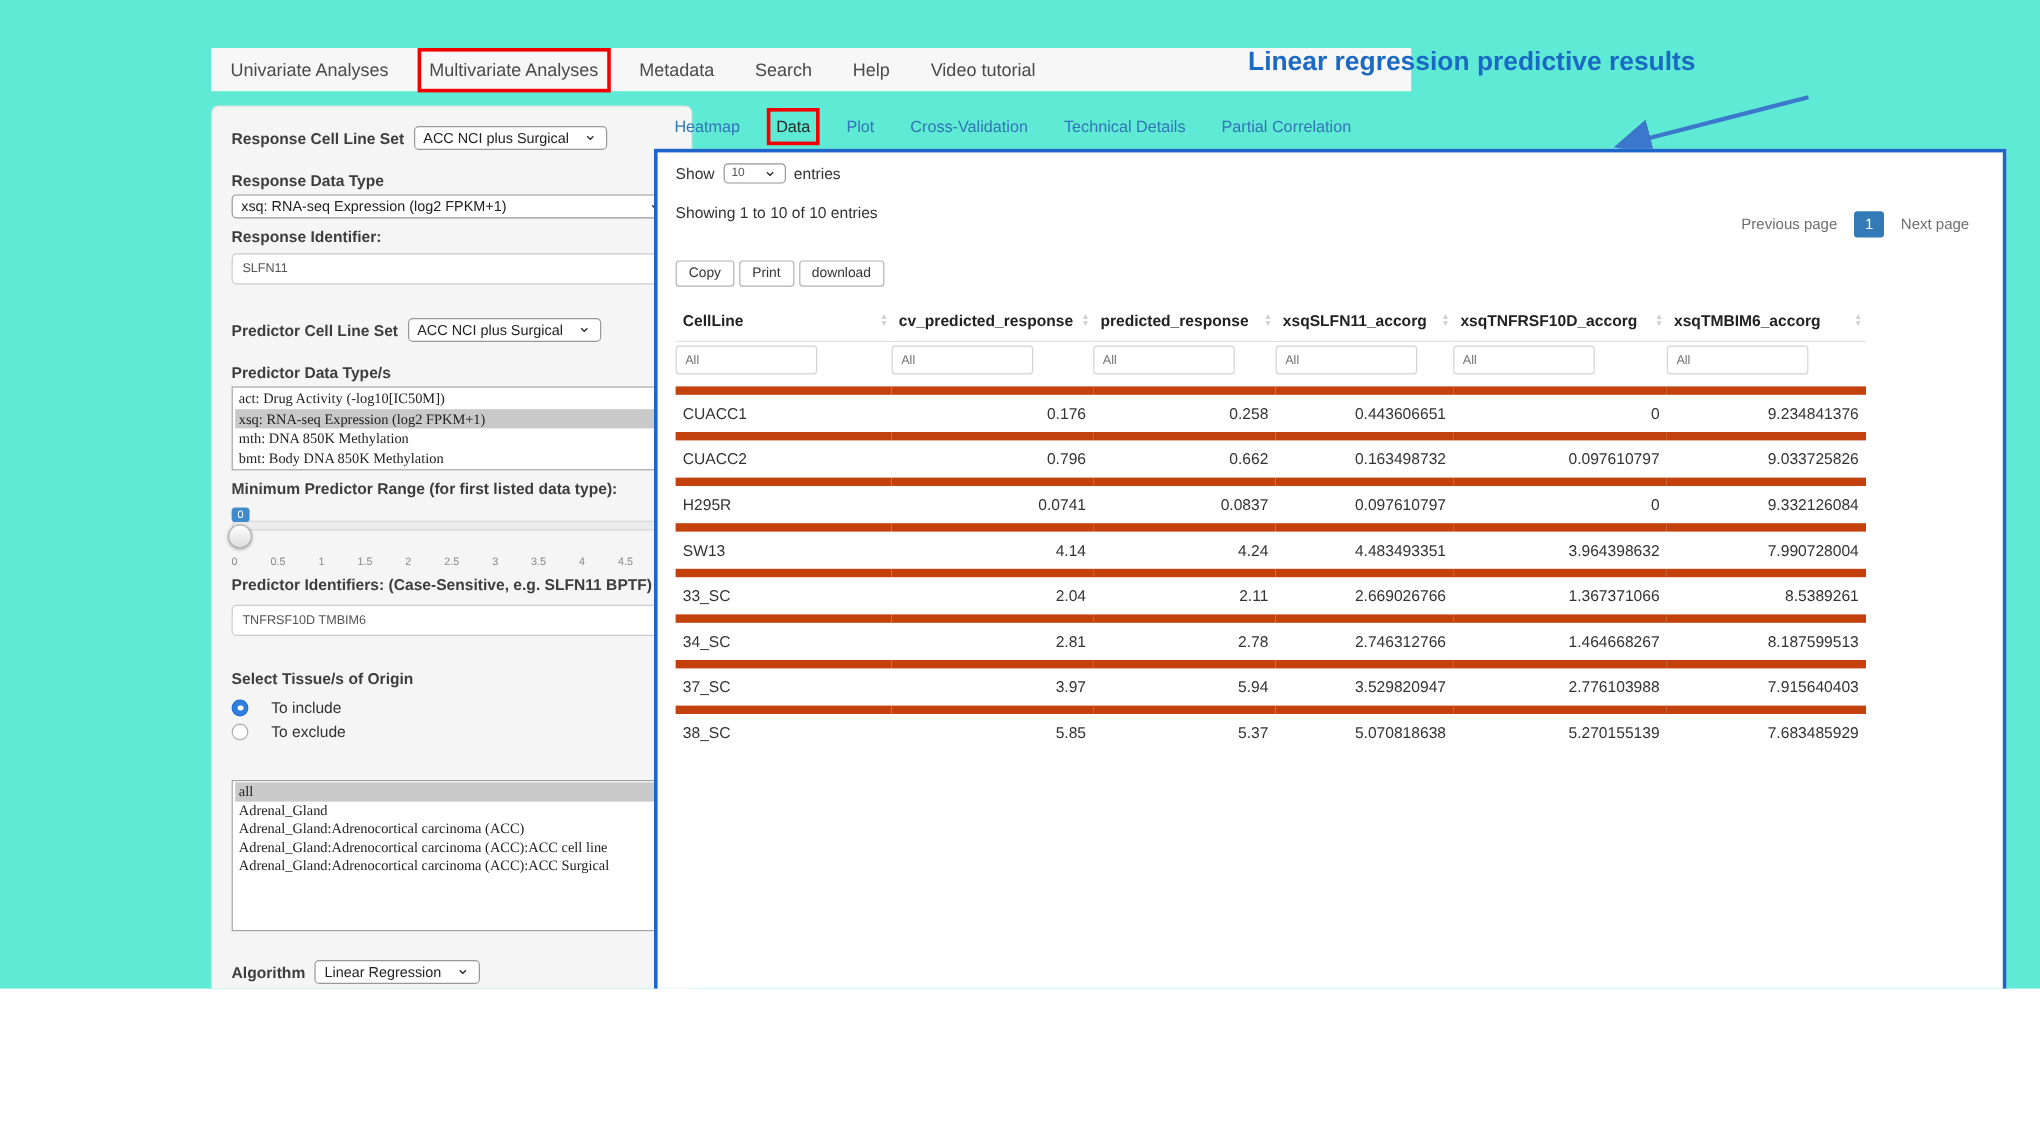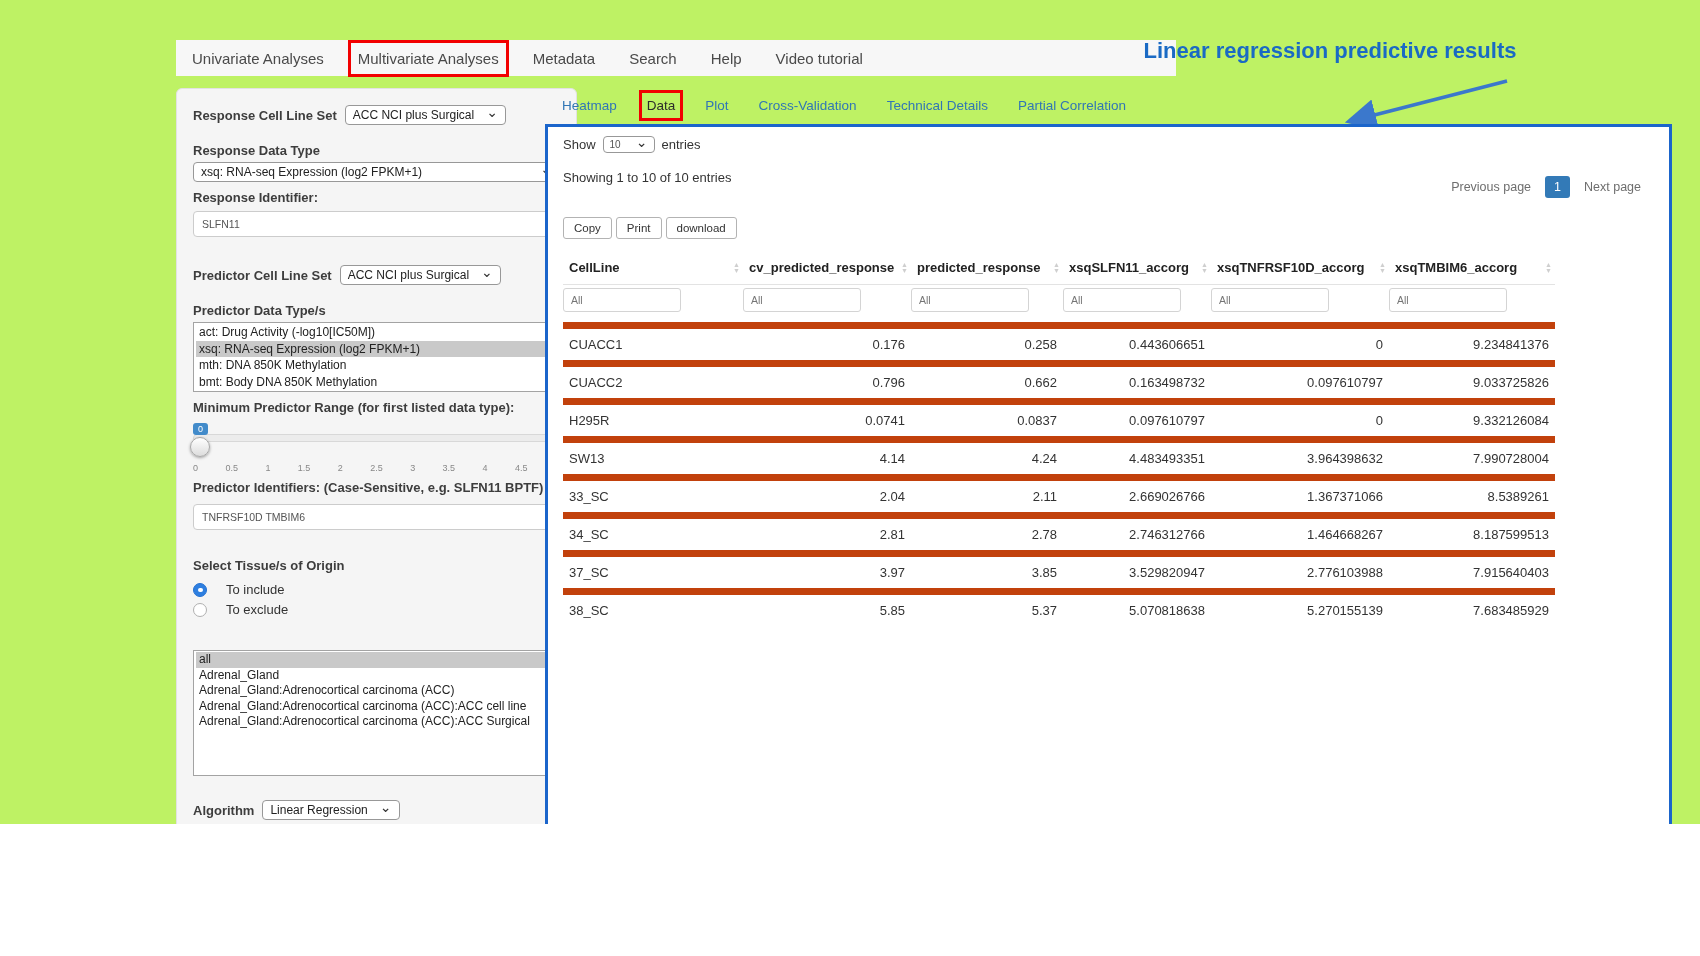--- a/index.html
+++ b/index.html
@@ -1,46 +1,46 @@
 <!DOCTYPE html>
 <html><head>
 <meta charset="utf-8">
 <style>
   * { box-sizing: border-box; margin: 0; padding: 0; }
   html, body { background: #ffffff; }
   body { font-family: "Liberation Sans", sans-serif; }
-  .page { position: relative; width: 1700px; height: 824px; background: #bef264; overflow: hidden; }
+  .page { position: relative; width: 1700px; height: 824px; background: #5eead4; overflow: hidden; }
 
   
   .navbar { position: absolute; left: 176px; top: 40px; width: 1000px; height: 36px;
             background: #f7f7f7; display: flex; align-items: center; padding: 0 16px; gap: 34px; }
   .nav-item { font-size: 15px; color: #4a4a4a; white-space: nowrap; cursor: pointer; }
   .red-highlight { outline: 3px solid #f20000; outline-offset: 7px; }
 
   
-  .annotation { position: absolute; left: 1040px; top: 38px; width: 580px; text-align: center;
+  .annotation { position: absolute; left: 1040px; top: 38px; width: 580px; text-align: left;
                 font-size: 22px; font-weight: bold; color: #1a6ac4; }
   .annotation-arrow { position: absolute; left: 1335px; top: 74px; }
 
   
   .sidebar { position: absolute; left: 176px; top: 88px; width: 401px; height: 782px;
              background: #f5f5f5; border: 1px solid #e2e2e2; border-radius: 6px;
              padding: 16px 16px; font-size: 13px; color: #333; }
   .blabel { font-weight: bold; font-size: 13px; color: #3d3d3d; }
   .form-inline { display: flex; align-items: center; gap: 8px; text-align: right; }
   .select { display: inline-flex; align-items: center; gap: 12px; border: 1px solid #989898;
             border-radius: 4px; background: #fff; padding: 2px 7px; font-size: 12px; color: #222;
             cursor: pointer; white-space: nowrap; }
   .select .caret { margin-left: auto; font-size: 14px; line-height: 8px; color: #333; transform: translateY(-3px); }
   .select.block { width: 100%; margin: 4px 0 8px; }
   .text-input { width: 100%; border: 1px solid #cccccc; border-radius: 4px; background: #fff;
                 padding: 6px 8px; font-size: 10.5px; color: #555; font-family: "Liberation Sans", sans-serif; }
   .listbox { background: #fff; border: 1px solid #a3a3a3; margin-top: 4px; padding: 1px 2px;
              font-size: 12px; color: #222; overflow: hidden; }
-  .listbox .opt { padding: 0 3px; line-height: 16.5px; white-space: nowrap; overflow: hidden; cursor: default; }
+  .listbox .opt { padding: 0 3px; line-height: 16.5px; white-space: nowrap; overflow: hidden; cursor: default; font-family: Liberation Serif, serif; }
   .listbox .opt.selected { background: #c9c9c9; }
   .listbox.wrap .opt { white-space: normal; line-height: 15.5px; }
   .listbox.wrap { height: 126px; }
 
   .slider { position: relative; height: 56px; margin-top: 8px; }
   .slider-track { position: absolute; left: 0; right: 0; top: 11px; height: 8px;
                   background: #ececec; border: 1px solid #d8d8d8; border-radius: 4px; }
   .slider-badge { position: absolute; left: 0; top: 0; background: #428bca; color: #fff;
                   font-size: 9px; padding: 1px 5px; border-radius: 3px; z-index: 2; }
   .slider-max { position: absolute; right: 0; top: 1px; font-size: 9px; color: #999; }
@@ -417,21 +417,21 @@
             <td class="num">2.81</td>
             <td class="num">2.78</td>
             <td class="num">2.746312766</td>
             <td class="num">1.464668267</td>
             <td class="num">8.187599513</td>
           </tr>
 
           <tr class="data-row">
             <td>37_SC</td>
             <td class="num">3.97</td>
-            <td class="num">3.85</td>
+            <td class="num">5.94</td>
             <td class="num">3.529820947</td>
             <td class="num">2.776103988</td>
             <td class="num">7.915640403</td>
           </tr>
 
           <tr class="data-row">
             <td>38_SC</td>
             <td class="num">5.85</td>
             <td class="num">5.37</td>
             <td class="num">5.070818638</td>

